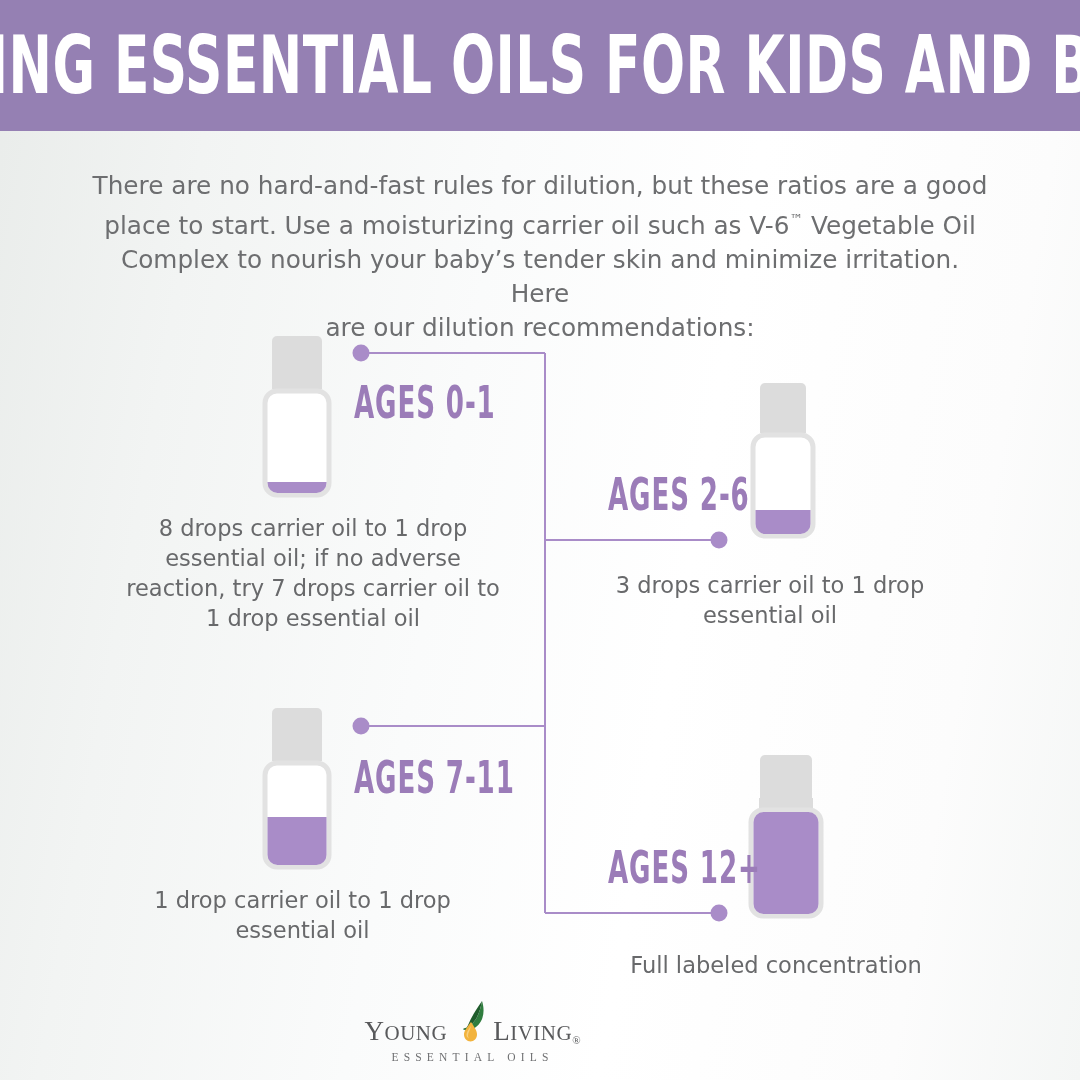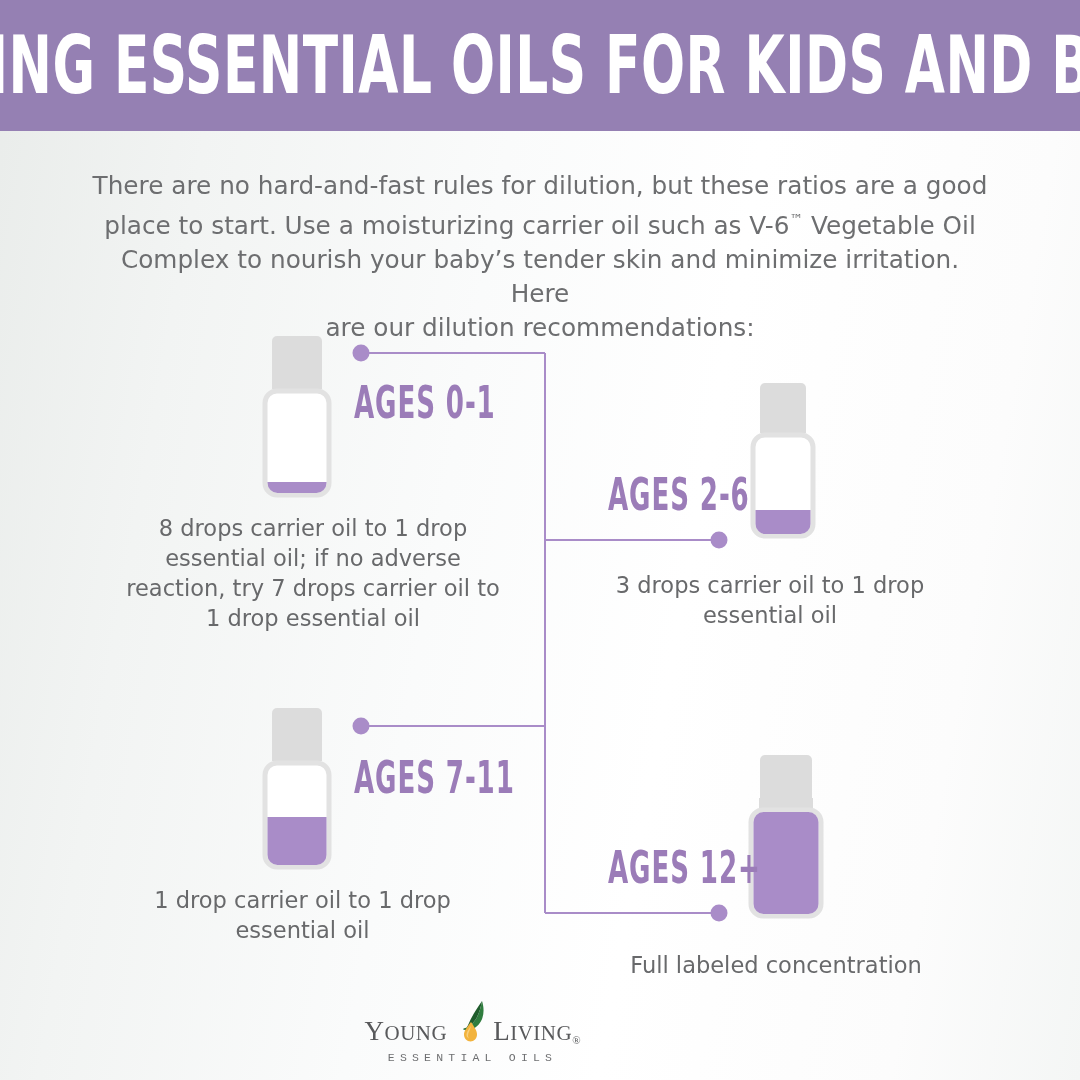--- a/index.html
+++ b/index.html
@@ -103,21 +103,21 @@
   }
   .logo-word.first-cap::first-letter{ font-size:38px; }
   .logo-mark{ width:40px; height:48px; position:relative; margin:0 2px 0 4px; }
   .logo-tm{
     font-family:"Liberation Serif", serif;
     font-size:11px; color:#58595b;
     vertical-align:super;
   }
   .logo-sub{
     margin-top:5px;
-    font-family:Liberation Mono, monospace;
+    font-family:Liberation Serif, serif;
     font-size:11.5px;
     letter-spacing:5.2px;
     color:#6f7072;
     text-transform:uppercase;
   }
 </style>
 </head>
 <body>
 
 <div id="page">

